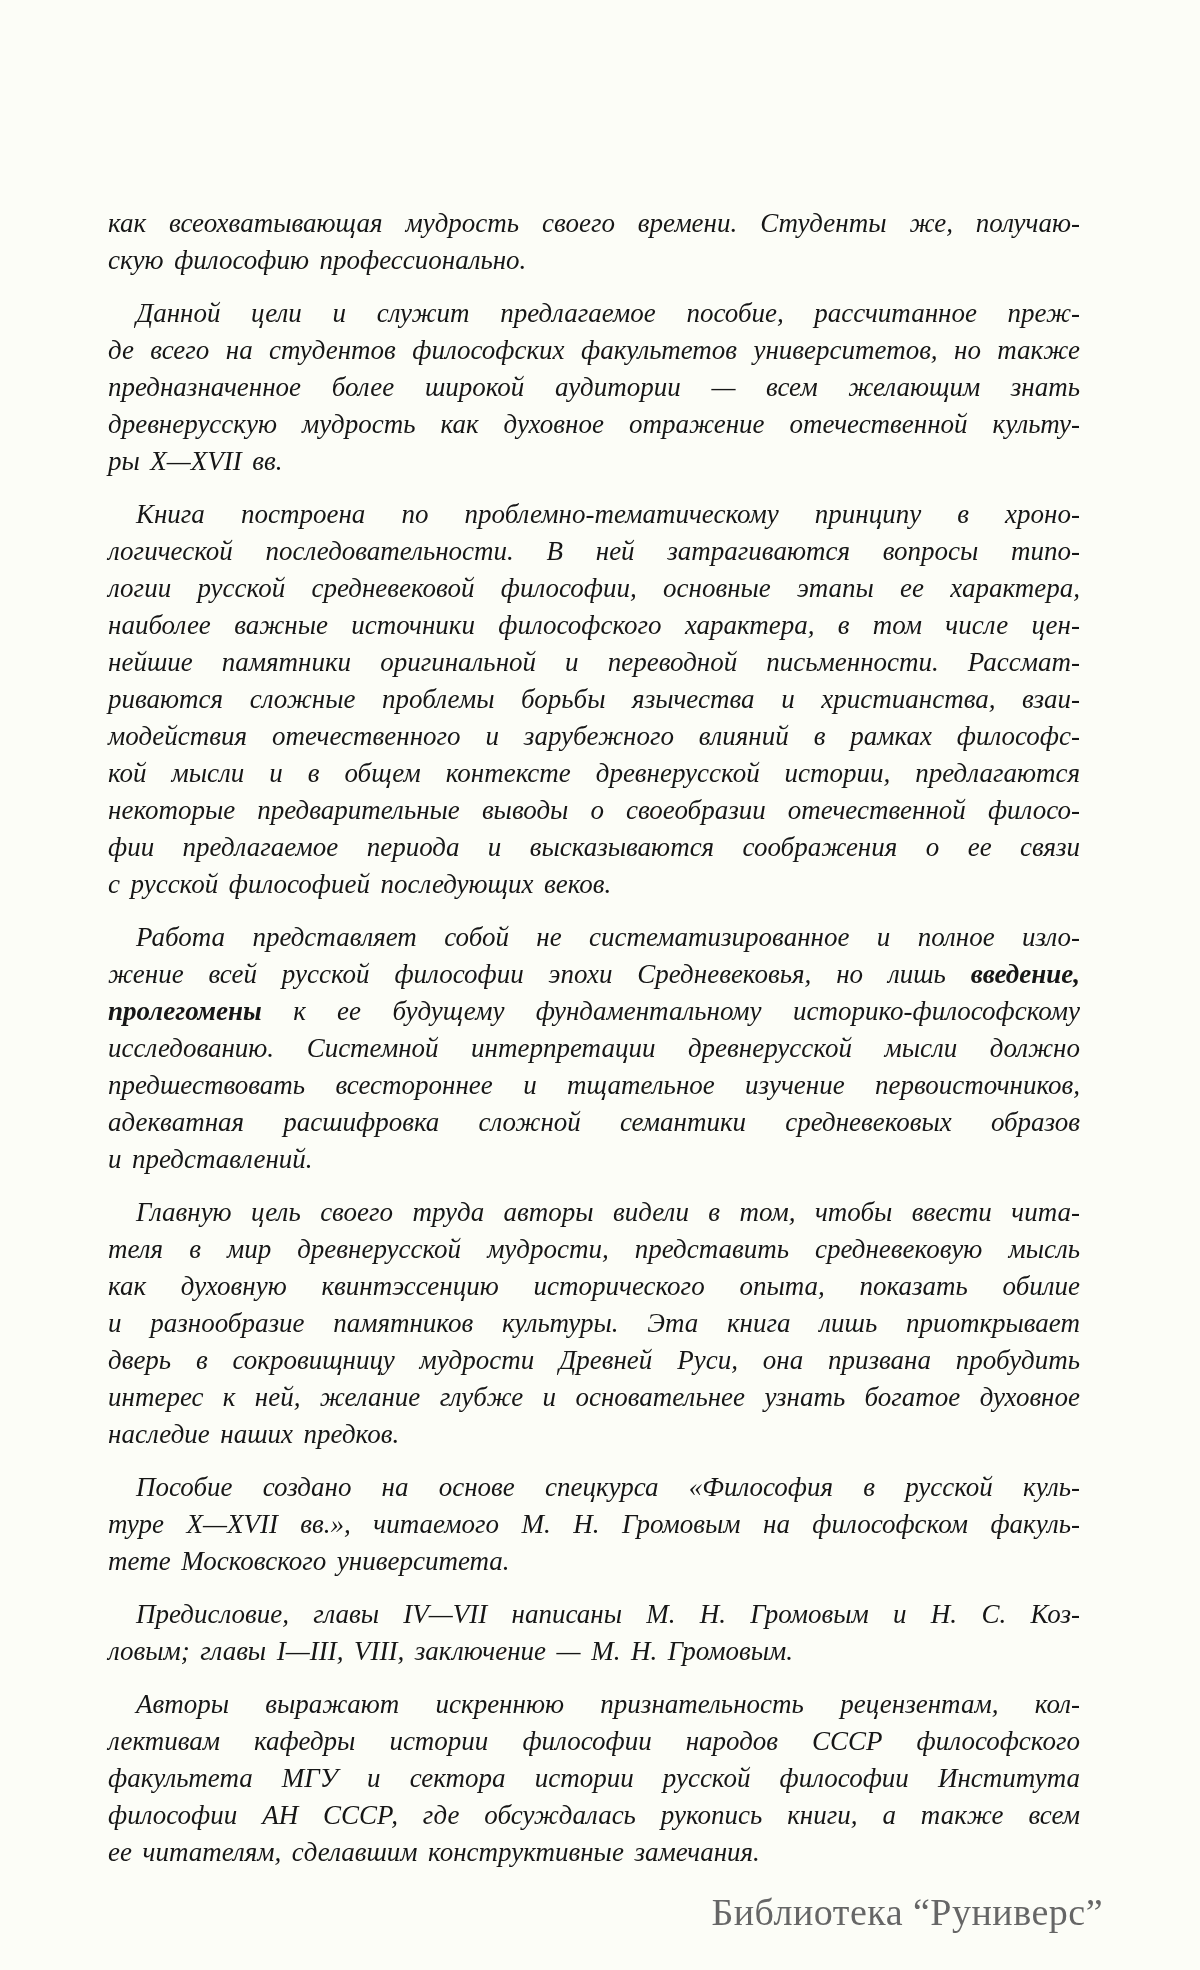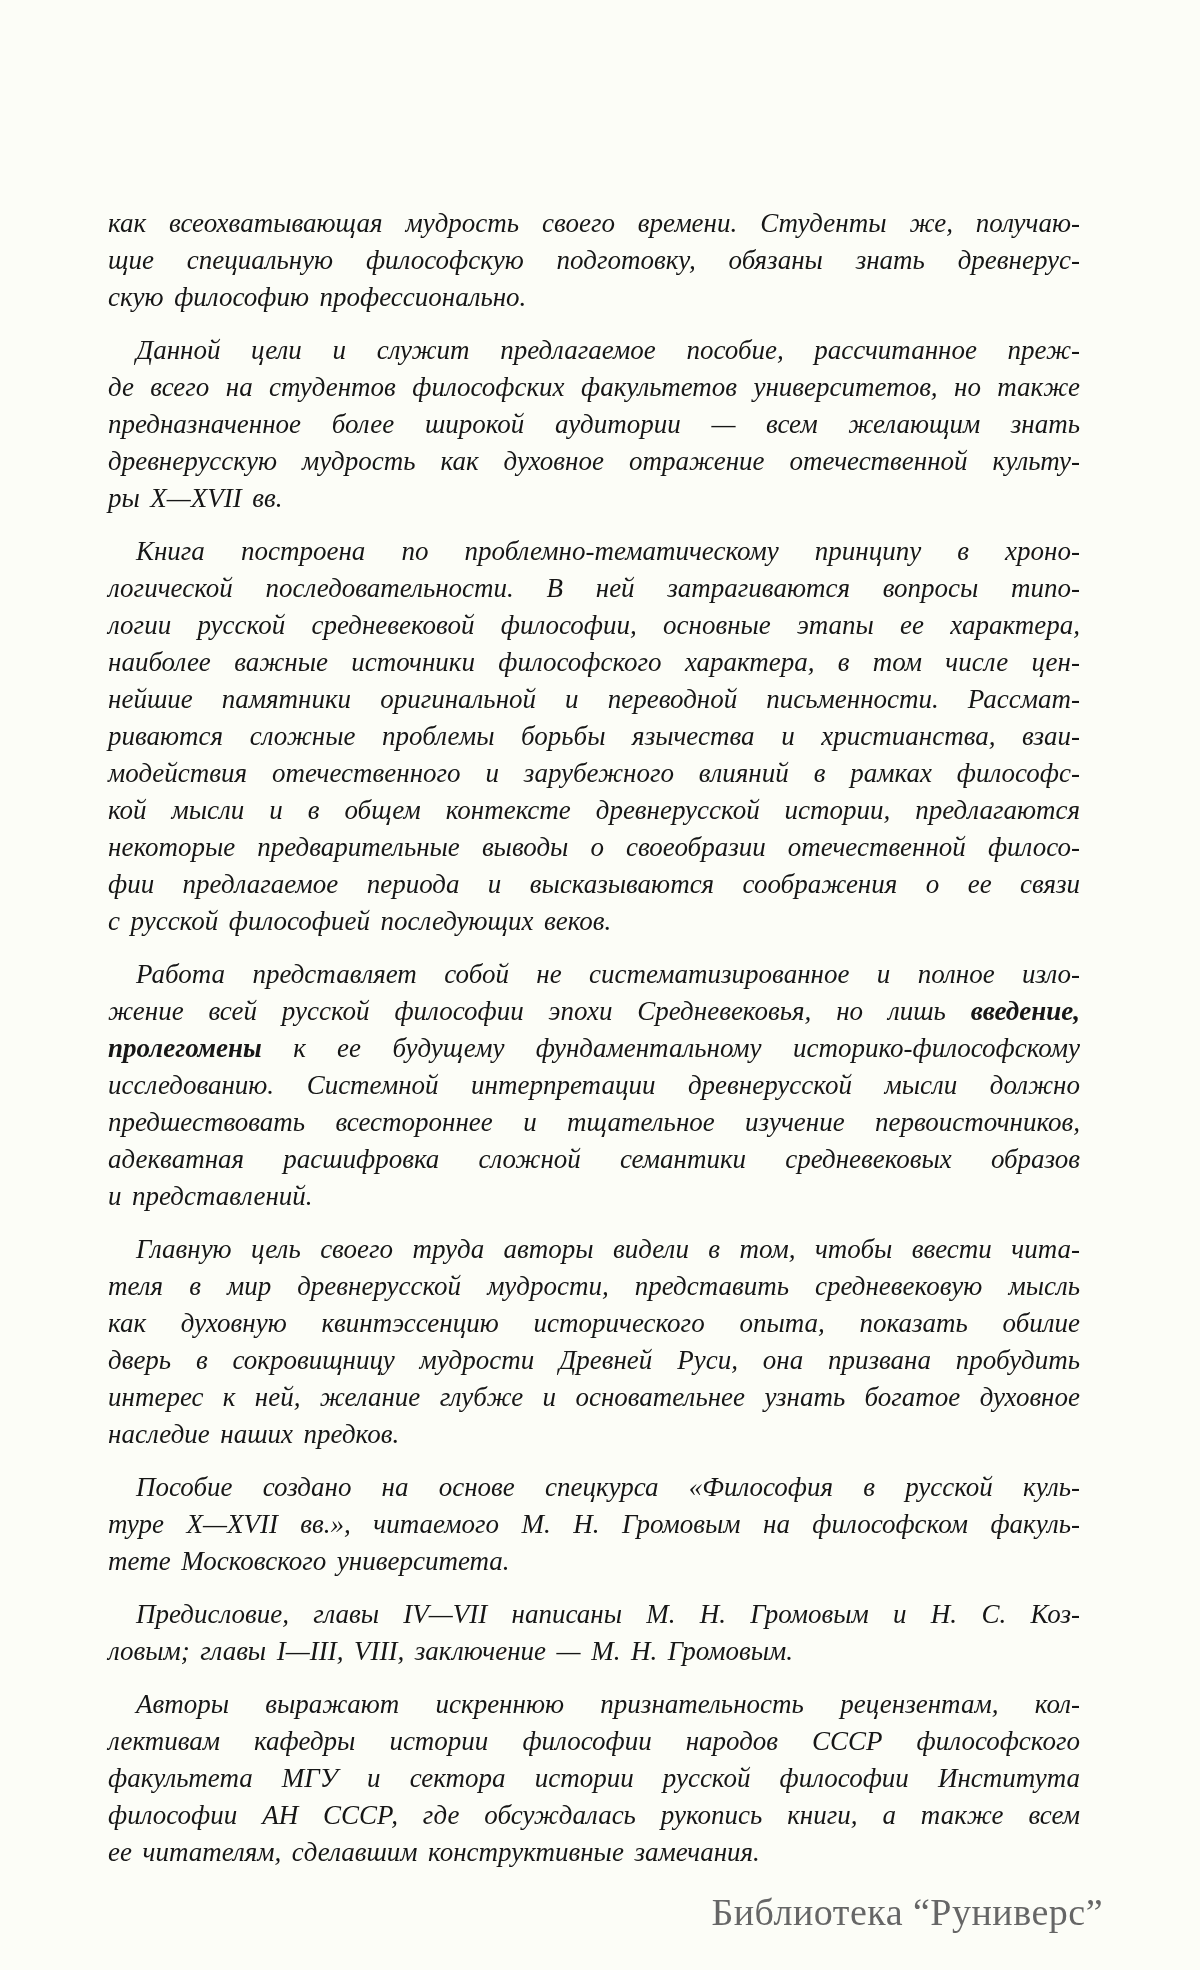--- a/index.html
+++ b/index.html
@@ -48,21 +48,20 @@
     color: var(--watermark, #666666);
   }
 </style>
 </head>
 <body>
 
 <div class="sheet">
   <main class="text-block">
       <div class="para">
         <div class="line">как всеохватывающая мудрость своего времени. Студенты же, получаю-</div>
-        <div class="line">щие специальную философскую подготовку, обязаны знать древнерус-</div>
         <div class="line last">скую философию профессионально.</div>
       </div>
       <div class="para">
         <div class="line indent">Данной цели и служит предлагаемое пособие, рассчитанное преж-</div>
         <div class="line">де всего на студентов философских факультетов университетов, но также</div>
         <div class="line">предназначенное более широкой аудитории — всем желающим знать</div>
         <div class="line">древнерусскую мудрость как духовное отражение отечественной культу-</div>
         <div class="line last">ры X—XVII вв.</div>
       </div>
       <div class="para">
@@ -84,20 +83,21 @@
         <div class="line"><span class="bold">пролегомены</span><span> к ее будущему фундаментальному историко-философскому</span></div>
         <div class="line">исследованию. Системной интерпретации древнерусской мысли должно</div>
         <div class="line">предшествовать всестороннее и тщательное изучение первоисточников,</div>
         <div class="line">адекватная расшифровка сложной семантики средневековых образов</div>
         <div class="line last">и представлений.</div>
       </div>
       <div class="para">
         <div class="line indent">Главную цель своего труда авторы видели в том, чтобы ввести чита-</div>
         <div class="line">теля в мир древнерусской мудрости, представить средневековую мысль</div>
         <div class="line">как духовную квинтэссенцию исторического опыта, показать обилие</div>
+        <div class="line">и разнообразие памятников культуры. Эта книга лишь приоткрывает</div>
         <div class="line">дверь в сокровищницу мудрости Древней Руси, она призвана пробудить</div>
         <div class="line">интерес к ней, желание глубже и основательнее узнать богатое духовное</div>
         <div class="line last">наследие наших предков.</div>
       </div>
       <div class="para">
         <div class="line indent">Пособие создано на основе спецкурса «Философия в русской куль-</div>
         <div class="line">туре X—XVII вв.», читаемого М. Н. Громовым на философском факуль-</div>
         <div class="line last">тете Московского университета.</div>
       </div>
       <div class="para">

